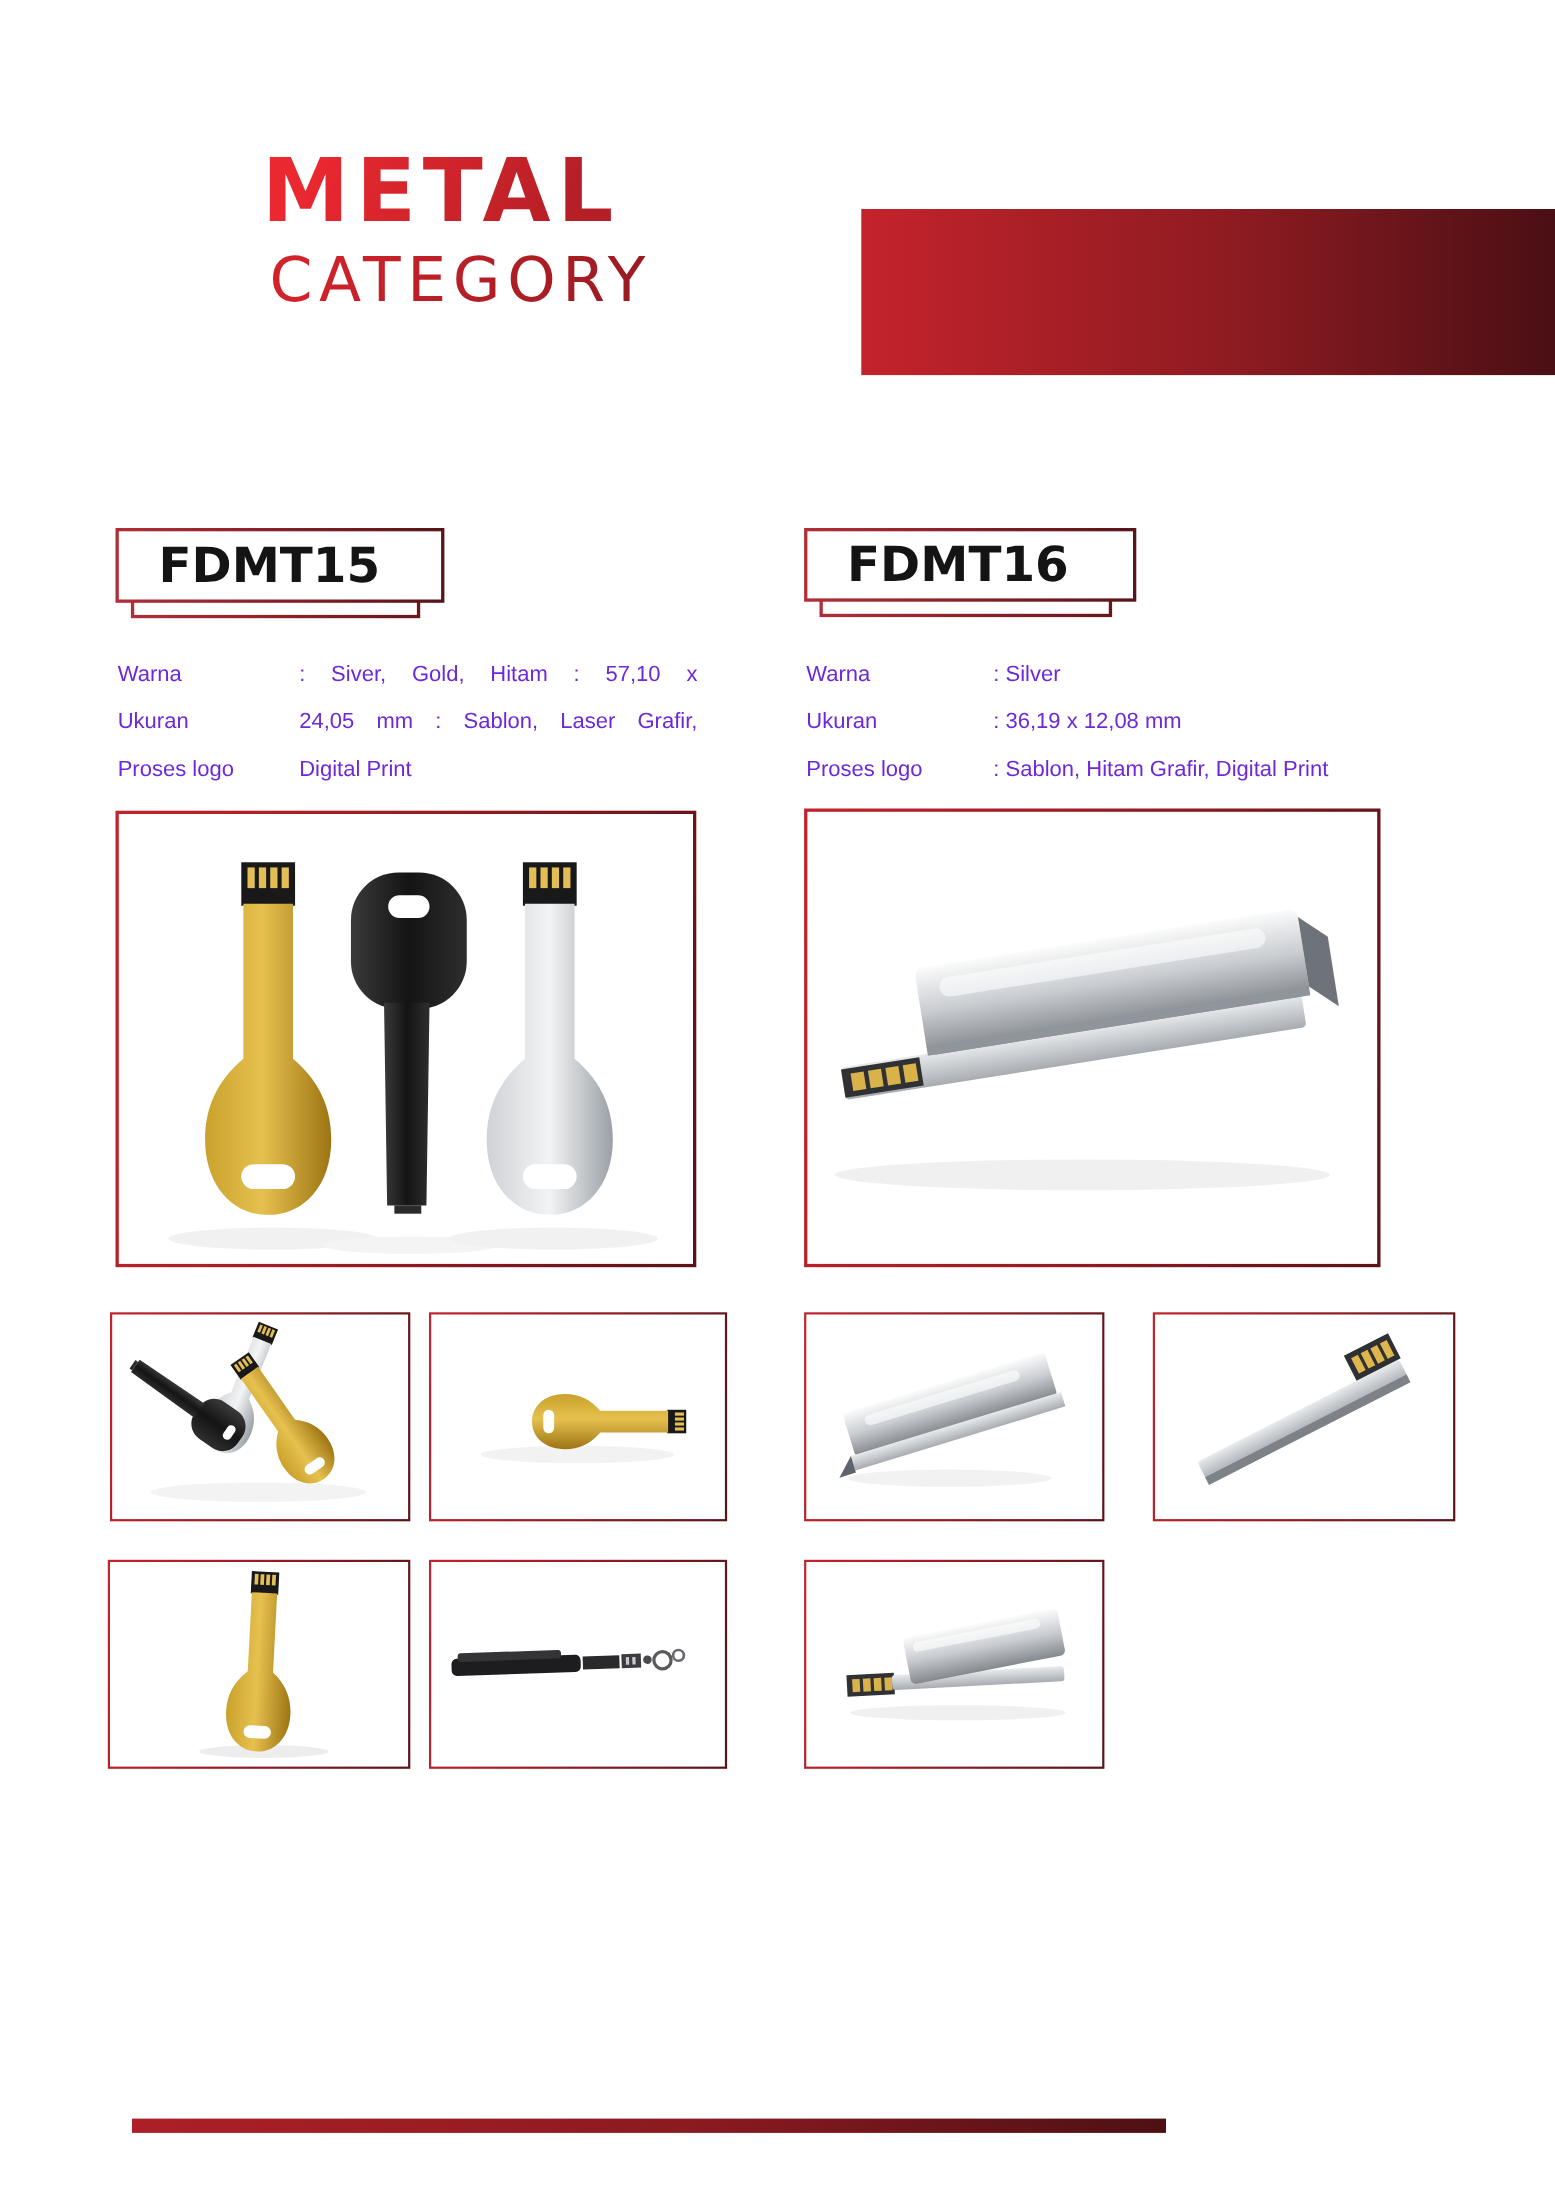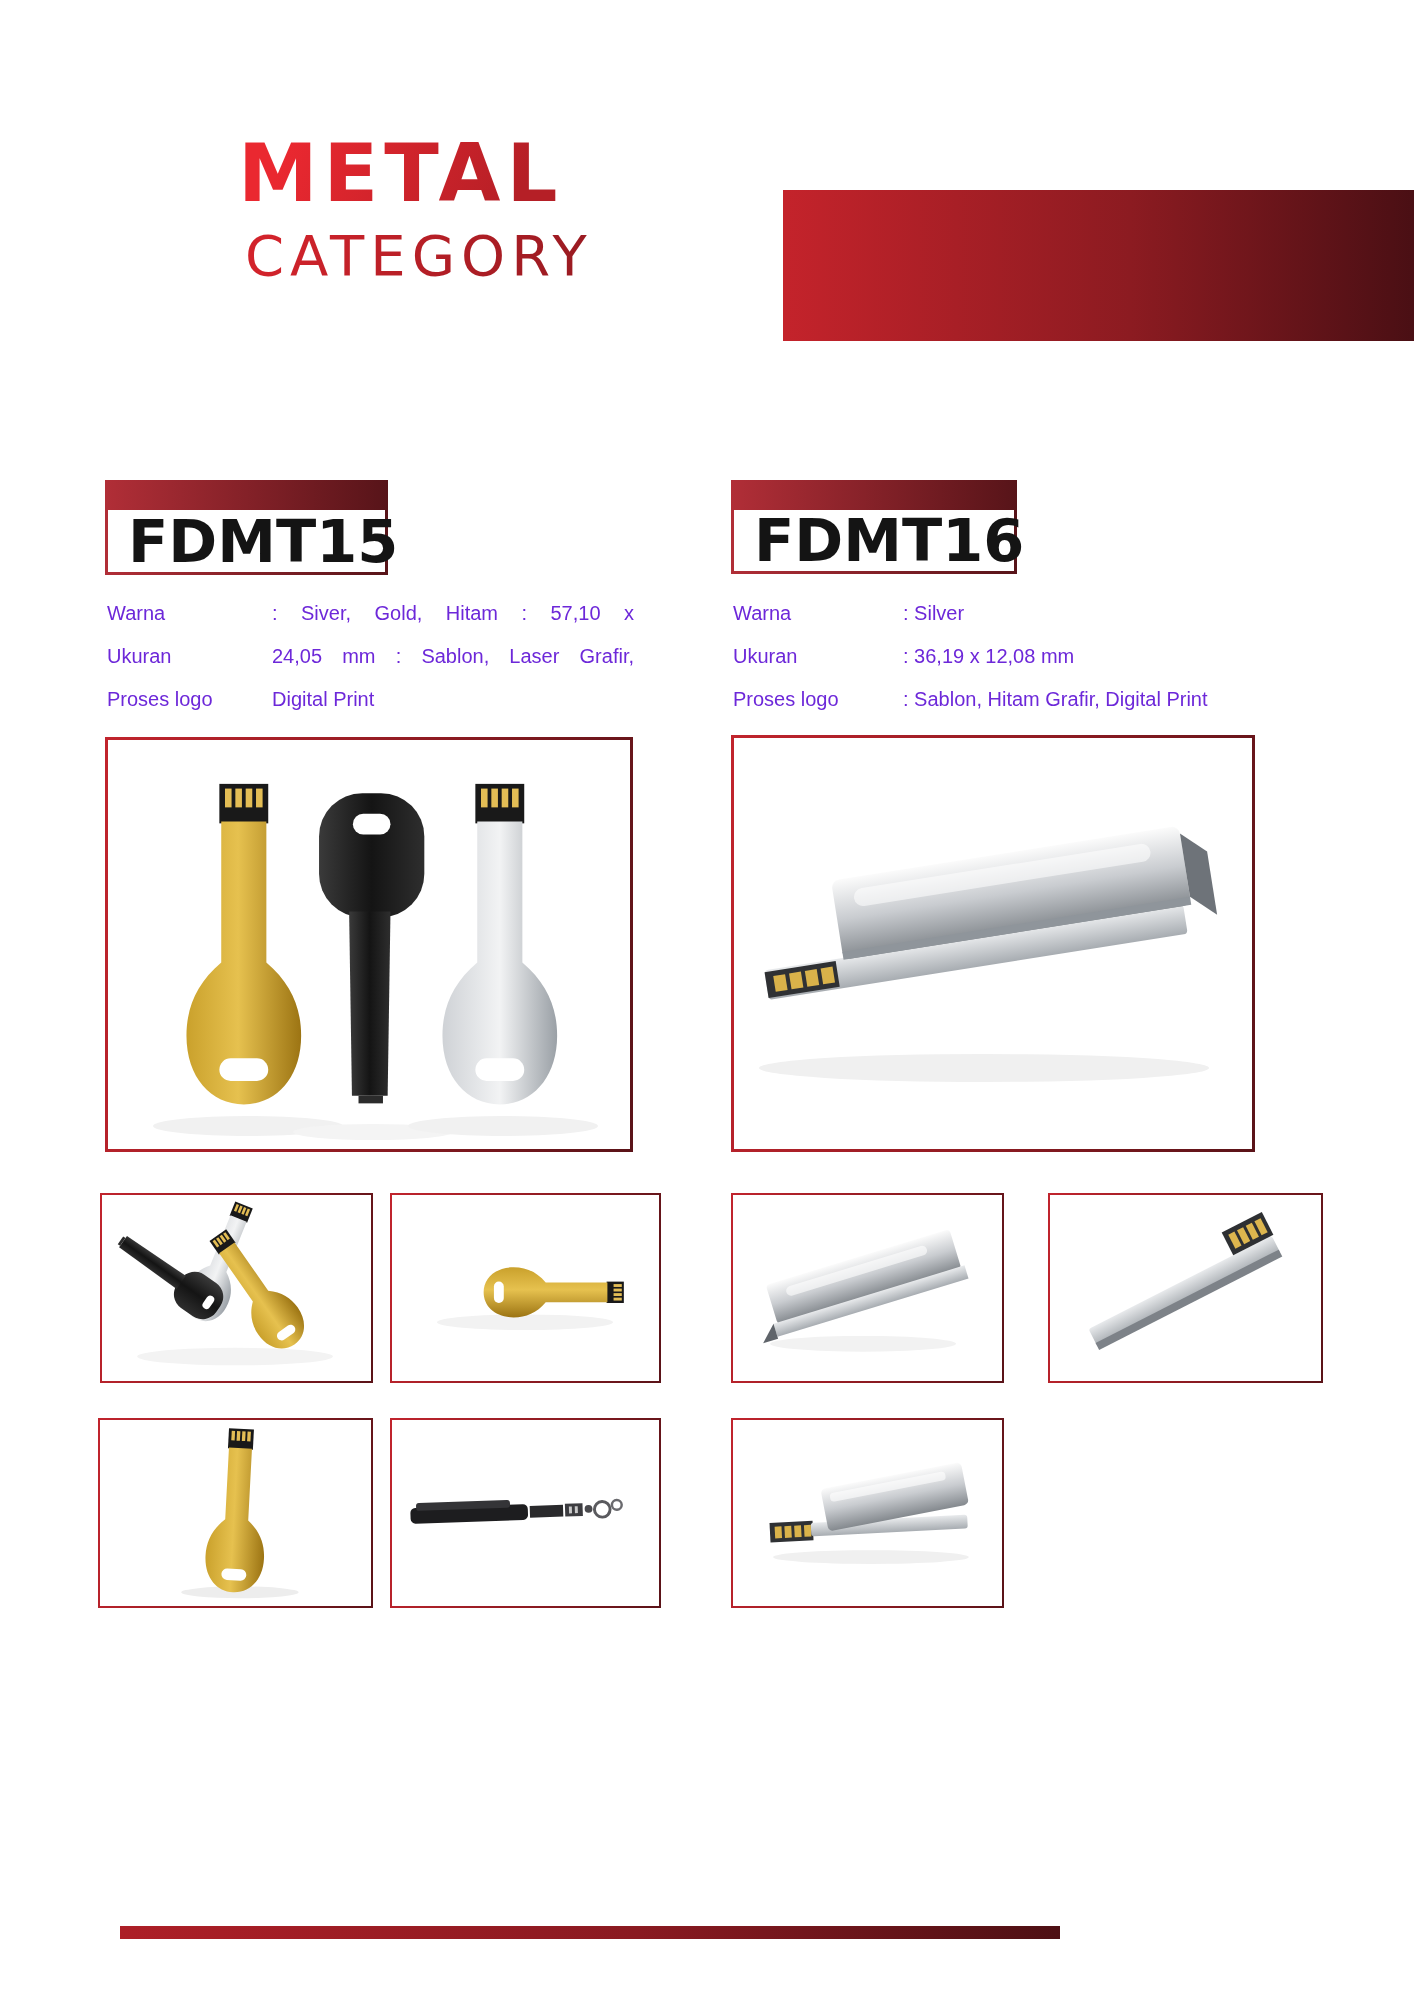--- a/index.html
+++ b/index.html
@@ -27,22 +27,22 @@
     background:linear-gradient(90deg,#c4232b 0%,#8c1b21 55%,#4a0f14 100%);}
 
   
   .hdr{position:absolute;}
   .hdr .shadow{position:absolute;left:14px;top:14px;z-index:1;
     background:linear-gradient(90deg,#b12e37 0%,#6b161c 100%);padding:3px;}
   .hdr .shadow .inner{width:100%;height:100%;background:#ffffff;}
   .hdr .main{position:relative;z-index:2;
     background:linear-gradient(90deg,#b12e37 0%,#571419 100%);padding:3px;}
   .hdr .main .inner{background:#ffffff;display:flex;align-items:center;
-    font-family:"DejaVu Sans",sans-serif;font-weight:bold;font-size:59px;
-    color:#141414;padding-left:20px;letter-spacing:0px;margin-top:27px;}
+    font-family:"DejaVu Sans",sans-serif;font-weight:bold;font-size:44px;
+    color:#141414;padding-left:36px;letter-spacing:0px;}
   .hdr-left{left:105px;top:480px;}
   .hdr-left .main .inner,.hdr-left .shadow{width:257px;height:62px;}
   .hdr-right{left:731px;top:480px;text-align:right;}
   .hdr-right .main .inner,.hdr-right .shadow{width:260px;height:61px;}
 
   
   .spec{position:absolute;font-size:20px;color:#6d28d9;}
   .spec .row{height:43px;line-height:43px;white-space:nowrap;}
   .labels-left{left:107px;top:592px;width:160px;}
   .values-left{left:272px;top:592px;width:362px;}

